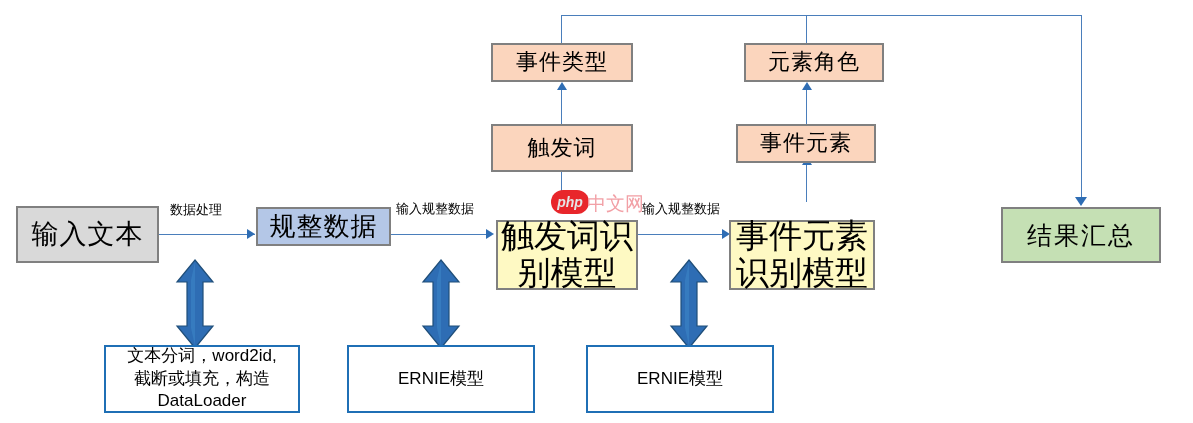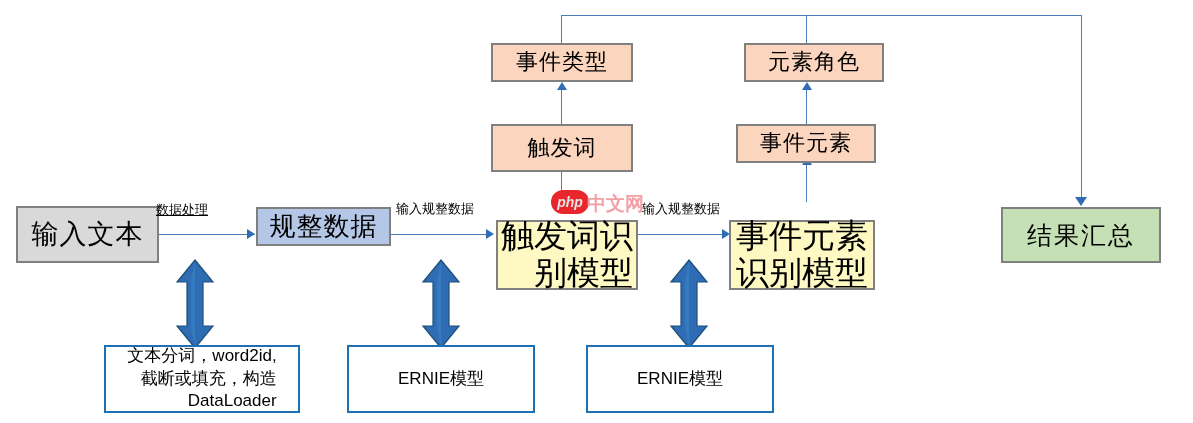--- a/index.html
+++ b/index.html
@@ -15,21 +15,21 @@
     overflow:hidden;
   }
 
   
   .node{
     position:absolute;
     box-sizing:border-box;
     display:flex;
     align-items:center;
     justify-content:center;
-    text-align:right;
+    text-align:center;
     color:#000000;
     line-height:1.12;
     white-space:pre-line;
     z-index:5;
   }
   .node.gray{
     background:#D9D9D9;
     border:2px solid #808080;
     font-size:27px;
     letter-spacing:1px;
@@ -134,33 +134,33 @@
     display:flex;
     align-items:center;
     justify-content:center;
     letter-spacing:0px;
   }
   .wm-text{
     position:absolute;
     left:36px;top:1px;
     font-size:19px;
     color:#F2A0A6;
-    font-weight:bold;
+    font-weight:normal;
     letter-spacing:0px;
     white-space:nowrap;
   }
 </style>
 </head>
 <body>
 
 <div id="stage">
 
   <div class="line h" style="left:158px;top:234px;width:97px;"></div>
   <div class="tip right" style="left:247px;top:229px;"></div>
-  <div class="edge-label" style="left:156px;top:201px;text-decoration:underline;">数据处理</div>
+  <div class="edge-label" style="left:170px;top:201px;">数据处理</div>
 
   <div class="line h" style="left:390px;top:234px;width:100px;"></div>
   <div class="tip right" style="left:486px;top:229px;"></div>
   <div class="edge-label" style="left:396px;top:200px;">输入规整数据</div>
 
   <div class="line h" style="left:638px;top:234px;width:90px;"></div>
   <div class="tip right" style="left:722px;top:229px;"></div>
   <div class="edge-label" style="left:642px;top:200px;">输入规整数据</div>
 
   <div class="line v" style="left:561px;top:163px;height:39px;"></div>

